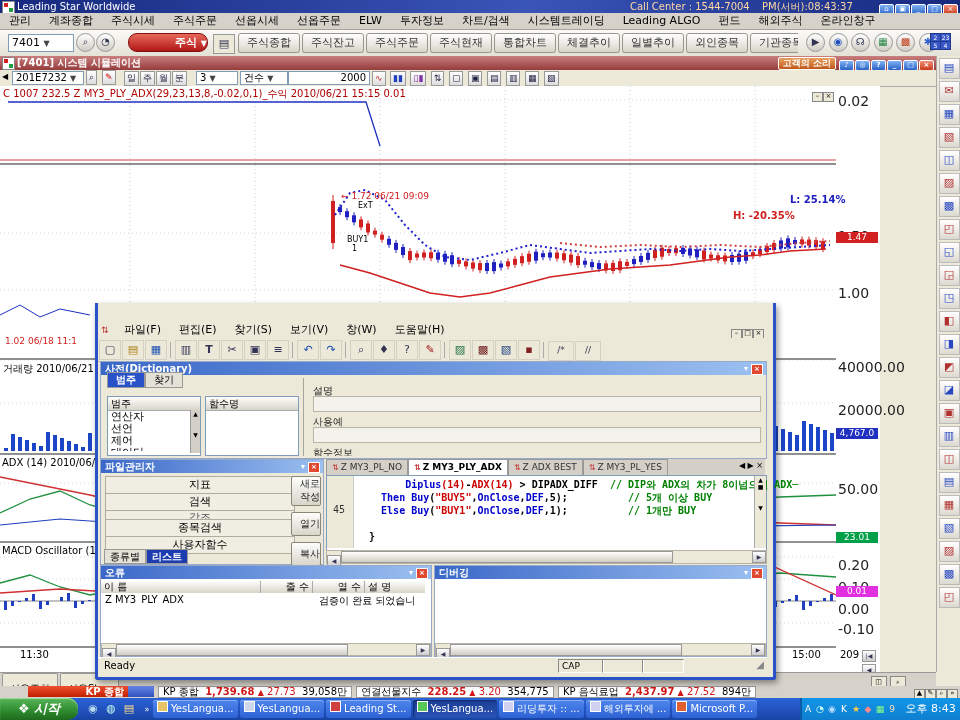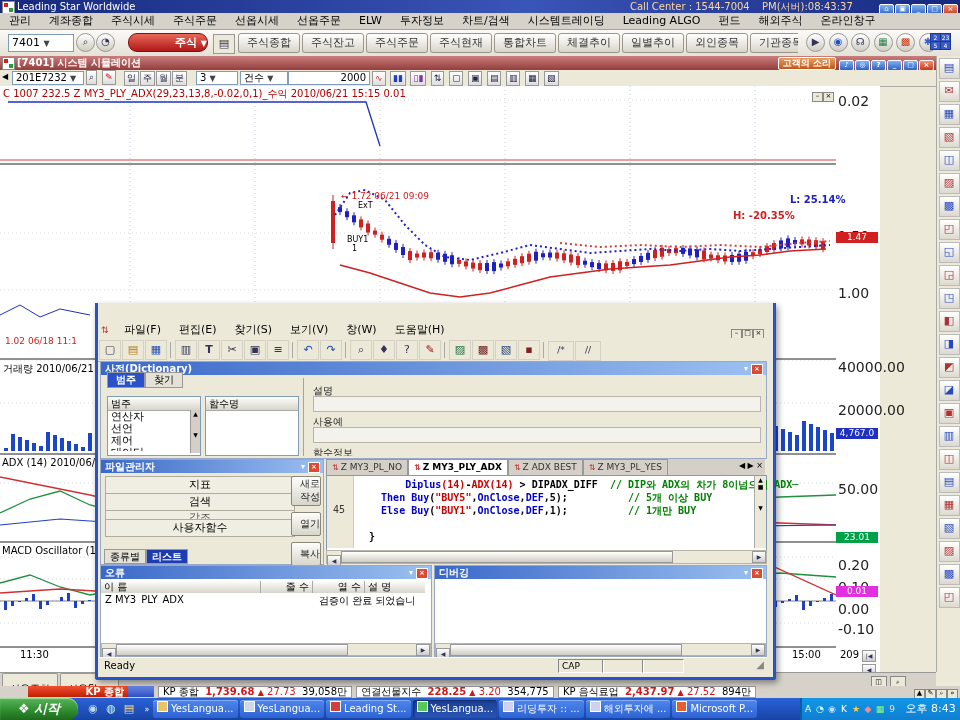--- a/index.html
+++ b/index.html
@@ -775,20 +775,21 @@
     </div>
 
     <div class="abs" style="left:2px;top:156px;width:222px;height:104px;border:1px solid #98a8c8">
       <div class="panelhdr"><span>파일관리자</span>
         <span class="pinx"><span class="xbox">×</span></span><span class="pinx">▾</span>
       </div>
       <div class="abs" style="left:4px;top:16px;width:190px">
           <span class="fm-cat">지표</span>
           <span class="fm-cat">검색</span>
           <span class="fm-cat">강조</span>
+          <span class="fm-cat">종목검색</span>
           <span class="fm-cat">사용자함수</span>
         </div>
       <span class="abs" style="left:3px;top:89px"><span class="fmtab">종류별</span><span class="fmtab active">리스트</span></span>
       <div class="abs sidebtn" style="left:190px;top:16px;width:28px;height:28px;line-height:13px">새로작성</div>
       <div class="abs sidebtn" style="left:190px;top:52px;width:28px;height:22px;line-height:22px">열기</div>
       <div class="abs sidebtn" style="left:190px;top:82px;width:28px;height:22px;line-height:22px">복사</div>
     </div>
 
     <div class="abs edtabs" style="left:228px;top:156px;width:439px">
       <span><span class="edtab">Z MY3_PL_NO</span><span class="edtab active">Z MY3_PLY_ADX</span><span class="edtab">Z ADX BEST</span><span class="edtab">Z MY3_PL_YES</span></span>

